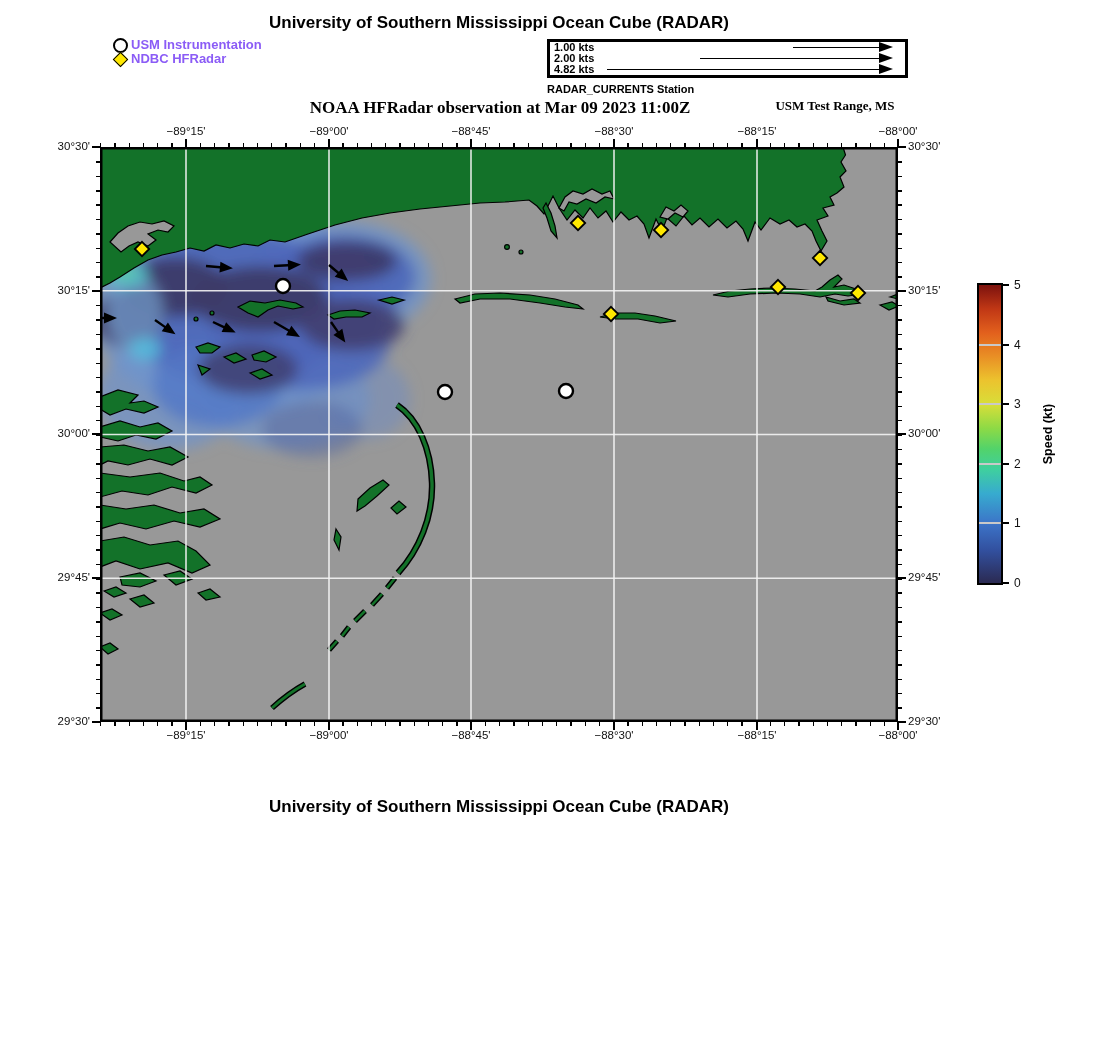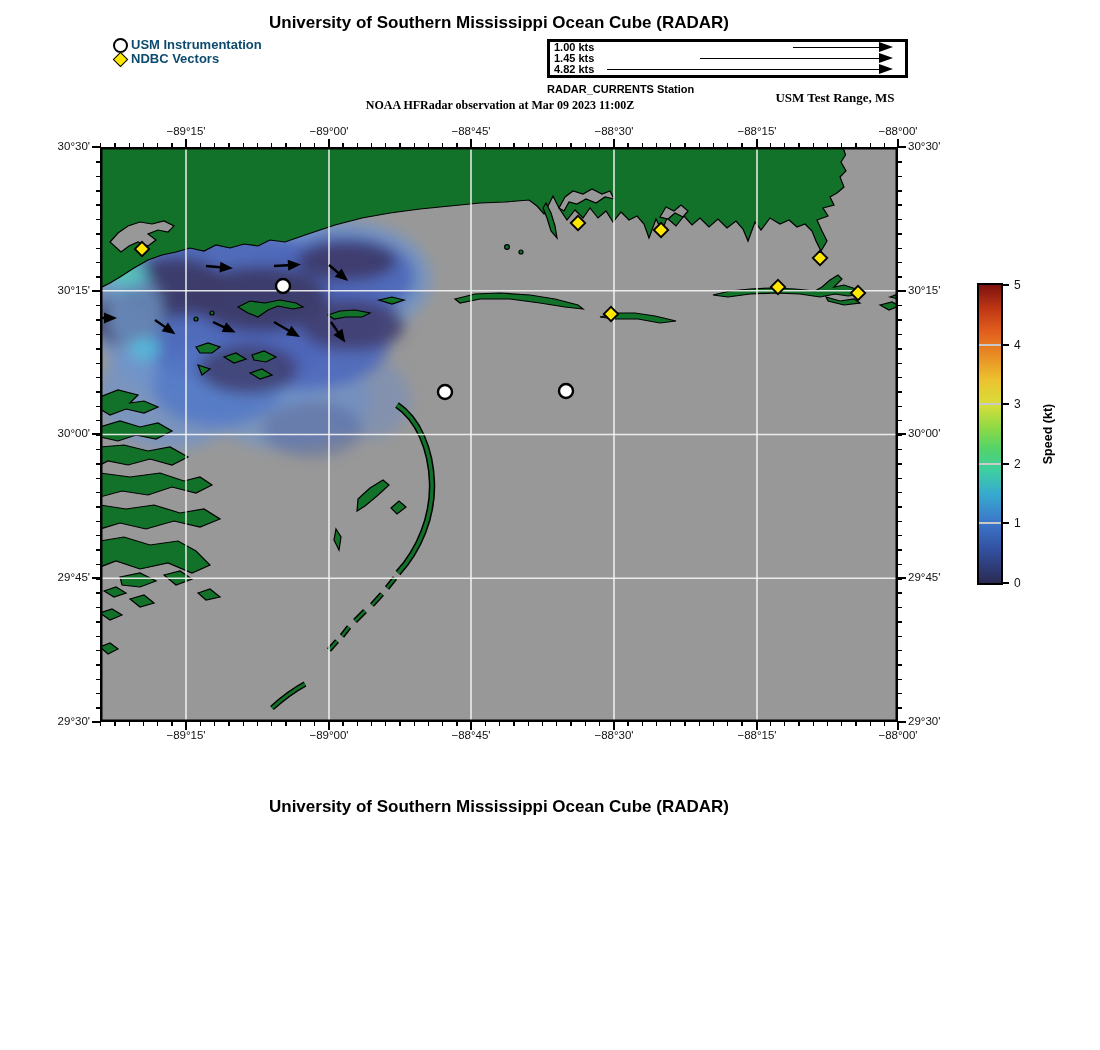--- a/index.html
+++ b/index.html
@@ -1,29 +1,29 @@
 <!DOCTYPE html>
 <html><head>
 <meta charset="utf-8">
 <style>
   html,body{margin:0;padding:0;background:#fff;}
   #stage{position:relative;width:1100px;height:1050px;background:#ffffff;overflow:hidden;
          font-family:"Liberation Sans",sans-serif;}
   .abs{position:absolute;}
   .title{font-weight:bold;font-size:17px;color:#000;text-align:center;}
-  .legend-label{font-weight:bold;font-size:13px;color:#0c4a6e;line-height:14px;}
+  .legend-label{font-weight:bold;font-size:13px;color:#8b5cf6;line-height:14px;}
   .legend-circle{width:11px;height:11px;border:2.2px solid #000;border-radius:50%;background:#fff;}
   .legend-diamond{width:9px;height:9px;border:1.8px solid #000;background:#ffe800;transform:rotate(45deg);}
   .vecbox{border:3px solid #000;background:#fff;}
   .vec-label{position:absolute;font-weight:bold;font-size:11px;color:#000;line-height:11px;}
   .vec-line{position:absolute;height:1.6px;background:#000;}
   .vec-head{position:absolute;width:0;height:0;border-top:5.2px solid transparent;
             border-bottom:5.2px solid transparent;border-left:14px solid #000;}
   .vec-caption{font-weight:bold;font-size:11px;color:#000;}
-  .serif-sub{font-family:"Liberation Serif",serif;font-weight:bold;font-size:12px;color:#000;text-align:center;}
+  .serif-sub{font-family:"Liberation Serif",serif;font-weight:bold;font-size:17px;color:#000;text-align:center;}
   .serif-range{font-family:"Liberation Serif",serif;font-weight:bold;font-size:13px;color:#000;text-align:center;}
   .tick-label{position:absolute;font-size:11.5px;color:#111;font-family:"Liberation Sans",sans-serif;}
   .tickmark{position:absolute;background:#000;}
   .minor-ticks-h{position:absolute;background:repeating-linear-gradient(90deg,#000 0 1.4px,transparent 1.4px 14.25px);}
   .minor-ticks-v{position:absolute;background:repeating-linear-gradient(180deg,#000 0 1.4px,transparent 1.4px 14.37px);}
   .colorbar{position:absolute;left:977px;top:283px;width:22px;height:298px;border:2px solid #000;
     background:linear-gradient(to top,#2b2a52 0%,#32509f 11%,#3c74c8 20%,#37abcf 30%,#3fcf9f 38%,
       #52d36a 45%,#8eda45 52%,#d8de39 60%,#ecc32e 68%,#e98f25 76%,#e2601d 84%,#c03715 92%,#7c120e 100%);}
   .colorbar-title{position:absolute;left:1009px;top:426px;width:80px;height:16px;text-align:center;
     font-weight:bold;font-size:12.5px;color:#000;transform:rotate(-90deg);}
@@ -35,37 +35,37 @@
 </head>
 <body>
 
 <div id="stage">
 
   <div class="abs title" style="left:149px;top:13px;width:700px;">University of Southern Mississippi Ocean Cube (RADAR)</div>
 
   <div class="abs legend-circle" style="left:113px;top:38px;"></div>
   <div class="abs legend-label" style="left:131px;top:38px;">USM Instrumentation</div>
   <div class="abs legend-diamond" style="left:115px;top:54px;"></div>
-  <div class="abs legend-label" style="left:131px;top:52px;">NDBC Vectors</div>
+  <div class="abs legend-label" style="left:131px;top:52px;">NDBC HFRadar</div>
 
   <div class="abs vecbox" style="left:547px;top:39px;width:343px;height:33px;padding-left:12px;">
     <div class="vec-label" style="left:4px;top:0px;">1.00 kts</div>
-    <div class="vec-label" style="left:4px;top:11px;">1.45 kts</div>
+    <div class="vec-label" style="left:4px;top:11px;">2.00 kts</div>
     <div class="vec-label" style="left:4px;top:22px;">4.82 kts</div>
     <div class="vec-line" style="left:243px;top:4.5px;width:90px;"></div>
     <div class="vec-line" style="left:150px;top:15.5px;width:183px;"></div>
     <div class="vec-line" style="left:57px;top:26.5px;width:276px;"></div>
     <div class="vec-head" style="left:329px;top:0.2px;"></div>
     <div class="vec-head" style="left:329px;top:11.2px;"></div>
     <div class="vec-head" style="left:329px;top:22.2px;"></div>
   </div>
   <div class="abs vec-caption" style="left:547px;top:83px;">RADAR_CURRENTS Station</div>
 
   <div class="abs serif-sub" style="left:200px;top:98px;width:600px;">NOAA HFRadar observation at Mar 09 2023 11:00Z</div>
-  <div class="abs serif-range" style="left:760px;top:90px;width:150px;">USM Test Range, MS</div>
+  <div class="abs serif-range" style="left:760px;top:98px;width:150px;">USM Test Range, MS</div>
 
   <div class="minor-ticks-h" style="left:100px;top:143px;width:798px;height:4px;"></div>
   <div class="minor-ticks-h" style="left:100px;top:722px;width:798px;height:4px;"></div>
   <div class="minor-ticks-v" style="left:96px;top:147px;width:4px;height:575px;"></div>
   <div class="minor-ticks-v" style="left:898px;top:147px;width:4px;height:575px;"></div>
 
   <svg id="map-svg" viewBox="0 0 798 575">
     <defs>
       <filter id="bb" x="-30%" y="-30%" width="160%" height="160%">
         <feGaussianBlur stdDeviation="7"></feGaussianBlur>

